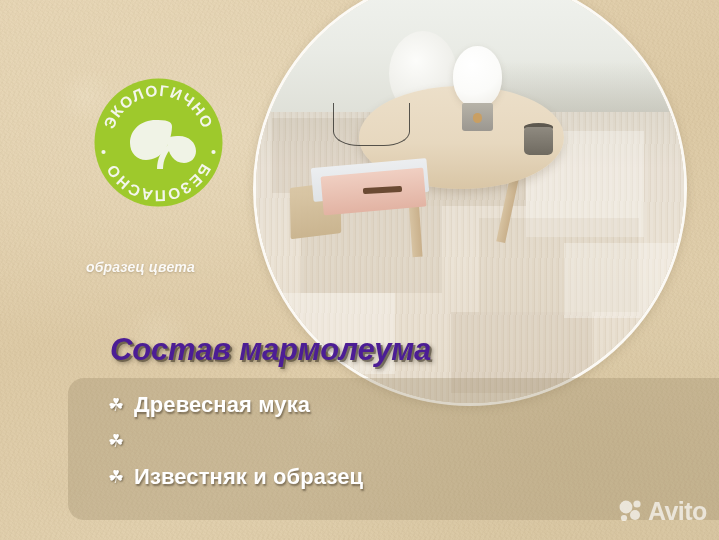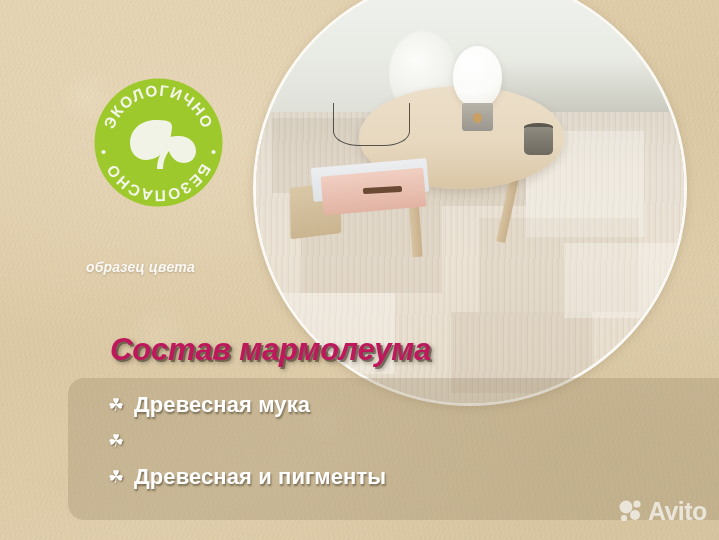--- a/index.html
+++ b/index.html
@@ -262,21 +262,21 @@
   }
 
   
   .headline {
     position: absolute;
     left: 110px;
     top: 332px;
     font-size: 31px;
     font-weight: 700;
     font-style: italic;
-    color: #be185d;
+    color: #4c1d95;
     letter-spacing: -0.2px;
     white-space: nowrap;
     text-shadow:
       2px 2px 0 rgba(60,52,36,.55),
       3px 3px 4px rgba(50,42,28,.45);
   }
 
   
   .panel {
     position: absolute;
@@ -417,21 +417,21 @@
   <div class="ing-list">
     <div class="ing-item">
       <span class="ing-bullet">☘</span>
       <span class="ing-text">Древесная мука</span>
     </div>
     <div class="ing-item">
       <span class="ing-bullet">☘</span>
     </div>
     <div class="ing-item">
       <span class="ing-bullet">☘</span>
-      <span class="ing-text">Древесная и пигменты</span>
+      <span class="ing-text">Известняк и образец</span>
     </div>
   </div>
 
   <div class="avito">
     <svg class="avito-mark" viewBox="0 0 26 26" xmlns="http://www.w3.org/2000/svg" aria-hidden="true">
       <circle cx="8" cy="9" r="6.4" fill="rgba(255,255,255,.92)"></circle>
       <circle cx="19" cy="6" r="3.6" fill="rgba(255,255,255,.92)"></circle>
       <circle cx="17" cy="17" r="5.0" fill="rgba(255,255,255,.92)"></circle>
       <circle cx="6" cy="20" r="3.1" fill="rgba(255,255,255,.92)"></circle>
     </svg>

